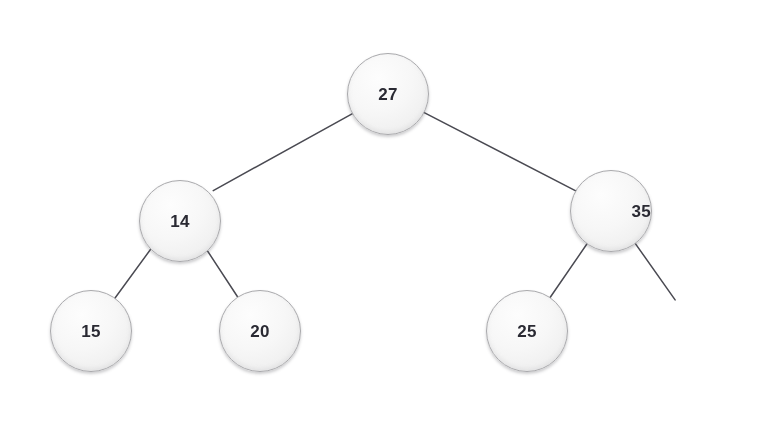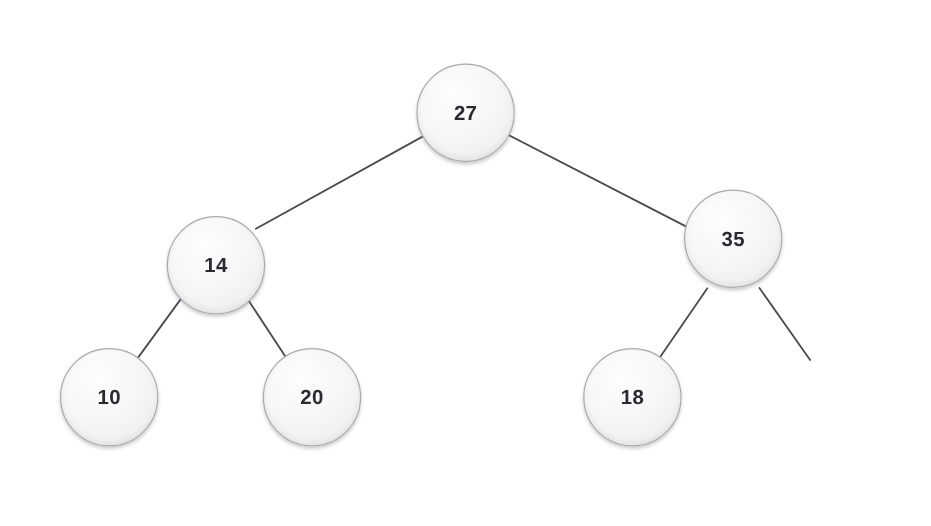--- a/index.html
+++ b/index.html
@@ -67,26 +67,26 @@
       <line x1="589.4501341460626" y1="240.2986146926234" x2="548.5498658539374" y2="299.7013853073766" stroke="#4a4a52" stroke-width="1.5" stroke-linecap="round"></line>
       <line x1="632.893966770996" y1="240.0588830937386" x2="675.106033229004" y2="299.9411169062614" stroke="#4a4a52" stroke-width="1.5" stroke-linecap="round"></line>
     </svg>
   <div id="node-layer">
       <div class="tree-node" style="width: 82px; height: 82px; left: 347px; top: 53px;">
         <span class="node-label">27</span>
       </div>
       <div class="tree-node" style="width: 82px; height: 82px; left: 139px; top: 180px;">
         <span class="node-label">14</span>
       </div>
-      <div class="tree-node" style="width: 82px; height: 82px; left: 570px; top: 158px;">
+      <div class="tree-node" style="width: 82px; height: 82px; left: 570px; top: 170px; justify-content: flex-end;">
         <span class="node-label">35</span>
       </div>
       <div class="tree-node" style="width: 82px; height: 82px; left: 50px; top: 290px;">
-        <span class="node-label">10</span>
+        <span class="node-label">15</span>
       </div>
       <div class="tree-node" style="width: 82px; height: 82px; left: 219px; top: 290px;">
         <span class="node-label">20</span>
       </div>
       <div class="tree-node" style="width: 82px; height: 82px; left: 486px; top: 290px;">
-        <span class="node-label">18</span>
+        <span class="node-label">25</span>
       </div>
     </div>
 </div>
 
 </body></html>

